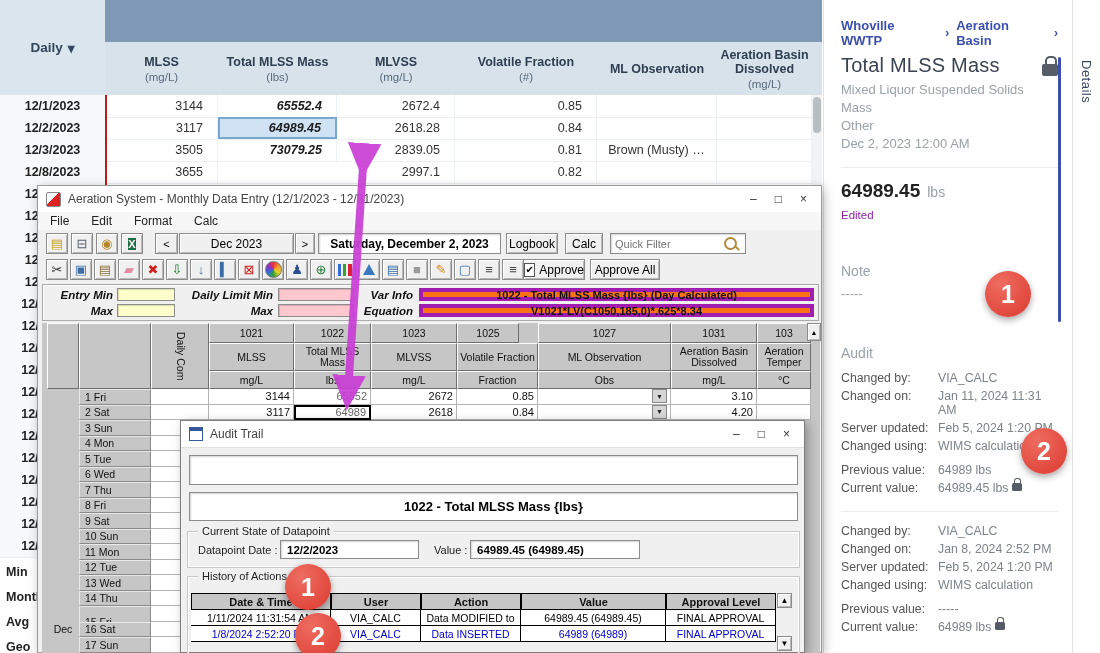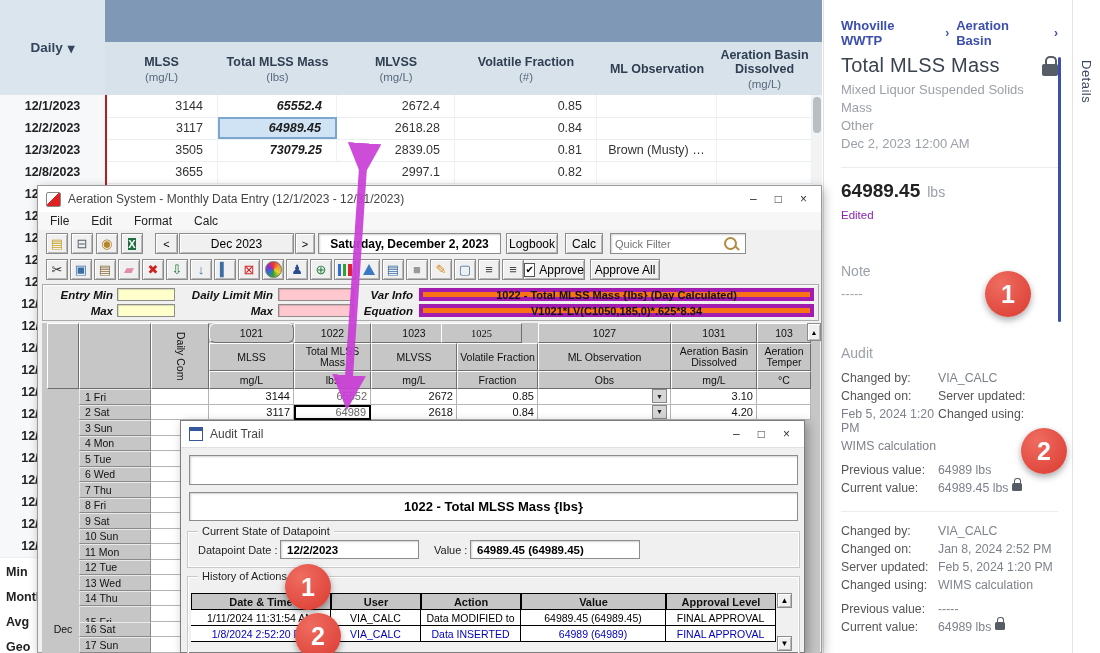--- a/index.html
+++ b/index.html
@@ -269,20 +269,21 @@
     </div>
     <div class="p-edited">Edited</div>
     <div class="p-h">Note</div>
     <div class="p-line" style="margin-top:6px">-----</div>
     <div class="p-h">Audit</div>
 
     <div class="a-grid">
       <span class="a-l">Changed by:</span>
         <span class="a-v">VIA_CALC</span>
       <span class="a-l">Changed on:</span>
+        <span class="a-v">Jan 11, 2024 11:31 AM</span>
       <span class="a-l">Server updated:</span>
         <span class="a-v">Feb 5, 2024 1:20 PM</span>
       <span class="a-l">Changed using:</span>
         <span class="a-v">WIMS calculation</span>
     </div>
     <div class="a-grid">
       <span class="a-l">Previous value:</span>
         <span class="a-v">64989 lbs</span>
       <span class="a-l">Current value:</span>
         <span class="a-v"><span>64989.45 lbs</span><span class="lock"></span></span>
@@ -400,30 +401,30 @@
       <div class="elbl" style="left:318px;top:4px;width:52px;">Var Info</div>
       <div class="vbox" style="left:376px;top:3px;width:395px;">1022 - Total MLSS Mass {lbs} (Day Calculated)</div>
       <div class="elbl" style="left:318px;top:20px;width:52px;">Equation</div>
       <div class="vbox" style="left:376px;top:19px;width:395px;">V1021*LV(C1050,185,0)*.625*8.34</div>
     </div>
 
     <div class="abs grid" id="egrid">
         <div class="gh" style="left: 5px; width: 32px; top: 0px; height: 66px;"></div>
         <div class="gh" style="left: 37px; width: 72px; top: 0px; height: 66px;"></div>
         <div class="gh vert" style="left: 109px; width: 58px; top: 0px; height: 66px; font-weight: 400;">Daily Com</div>
-        <div class="gh" style="left: 167px; width: 85px; top: 0px; height: 20px; font-weight: 400; border-radius: 6px;">1021</div>
+        <div class="gh" style="left: 167px; width: 85px; top: 0px; height: 20px; font-weight: 400;">1021</div>
         <div class="gh" style="left: 167px; width: 85px; top: 20px; height: 28px; font-weight: 400; padding: 0px 2px;">MLSS</div>
         <div class="gh" style="left: 167px; width: 85px; top: 48px; height: 18px; font-weight: 400;">mg/L</div>
         <div class="gh" style="left: 252px; width: 77px; top: 0px; height: 20px; font-weight: 400;">1022</div>
         <div class="gh" style="left: 252px; width: 77px; top: 20px; height: 28px; font-weight: 400; padding: 0px 2px;">Total MLSS Mass</div>
         <div class="gh" style="left: 252px; width: 77px; top: 48px; height: 18px; font-weight: 400;">lbs</div>
         <div class="gh" style="left: 329px; width: 86px; top: 0px; height: 20px; font-weight: 400;">1023</div>
         <div class="gh" style="left: 329px; width: 86px; top: 20px; height: 28px; font-weight: 400; padding: 0px 2px;">MLVSS</div>
         <div class="gh" style="left: 329px; width: 86px; top: 48px; height: 18px; font-weight: 400;">mg/L</div>
-        <div class="gh" style="left: 399px; width: 81px; top: 0px; height: 20px; font-weight: 400; font-family: Liberation Serif, serif;">1025</div>
+        <div class="gh" style="left: 415px; width: 62px; top: 0px; height: 20px; font-weight: 400;">1025</div>
         <div class="gh" style="left: 415px; width: 81px; top: 20px; height: 28px; font-weight: 400; padding: 0px 2px;">Volatile Fraction</div>
         <div class="gh" style="left: 415px; width: 81px; top: 48px; height: 18px; font-weight: 400;">Fraction</div>
         <div class="gh" style="left: 496px; width: 133px; top: 0px; height: 20px; font-weight: 400;">1027</div>
         <div class="gh" style="left: 496px; width: 133px; top: 20px; height: 28px; font-weight: 400; padding: 0px 2px;">ML Observation</div>
         <div class="gh" style="left: 496px; width: 133px; top: 48px; height: 18px; font-weight: 400;">Obs</div>
         <div class="gh" style="left: 629px; width: 86px; top: 0px; height: 20px; font-weight: 400;">1031</div>
         <div class="gh" style="left: 629px; width: 86px; top: 20px; height: 28px; font-weight: 400; padding: 0px 2px;">Aeration Basin Dissolved</div>
         <div class="gh" style="left: 629px; width: 86px; top: 48px; height: 18px; font-weight: 400;">mg/L</div>
         <div class="gh" style="left: 715px; width: 54px; top: 0px; height: 20px; font-weight: 400;">103</div>
         <div class="gh" style="left: 715px; width: 54px; top: 20px; height: 28px; font-weight: 400; padding: 0px 2px;">Aeration Temper</div>

